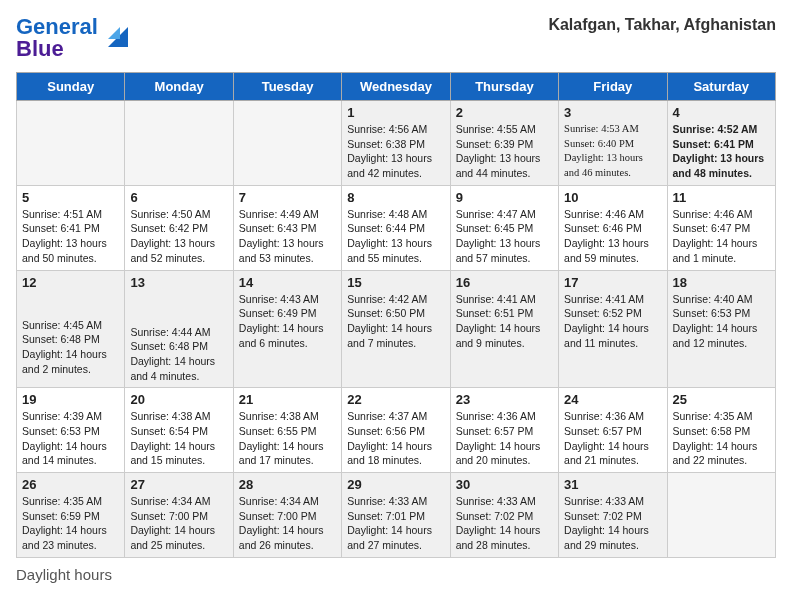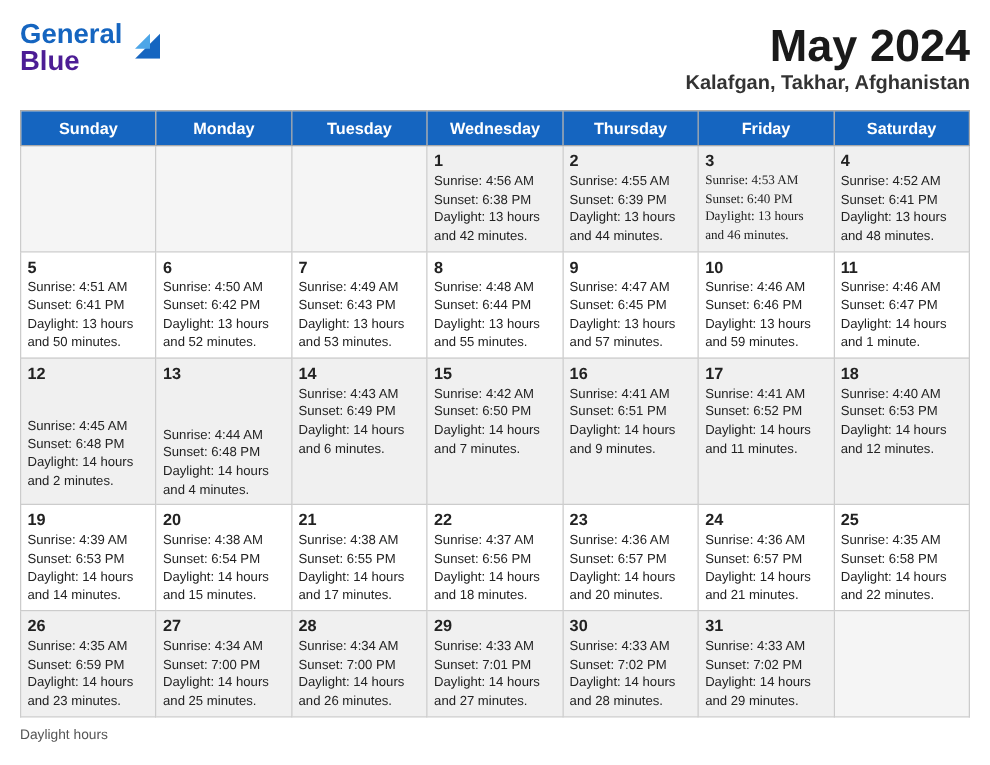--- a/index.html
+++ b/index.html
@@ -55,21 +55,21 @@
     .calendar td.shaded { background: #f0f0f0; }
     .day-num {
       font-size: 13px;
       font-weight: bold;
       margin-bottom: 2px;
       display: block;
     }
     .day-info { font-size: 10.5px; line-height: 1.4; color: #222; }
     .footer {
       margin-top: 8px;
-      font-size: 11px;
+      font-size: 15px;
       color: #555;
       display: flex;
       gap: 16px;
     }
   </style>
 </head>
 <body>
 
 <div class="header">
   <div class="logo">
@@ -78,21 +78,20 @@
         <span>General</span><br>
         <span style="color:#4c1d95;">Blue</span>
       </span>
       <svg width="28" height="28" viewBox="0 0 28 28" style="margin-left:2px; margin-top:-10px;">
         <polygon points="8,28 28,8 28,28" fill="#1565c0"></polygon>
         <polygon points="8,20 20,8 20,20" fill="#4da6e8"></polygon>
       </svg>
     </div>
   </div>
   <div class="title-block">
-    <h1>May 2024</h1>
     <h2>Kalafgan, Takhar, Afghanistan</h2>
   </div>
 </div>
 
 <table class="calendar">
   <thead>
     <tr>
     <th>Sunday</th>
         <th>Monday</th>
         <th>Tuesday</th>
@@ -123,21 +122,21 @@
         </td>
         <td class="shaded">
           <span class="day-num">3</span>
           <div class="day-info" style="white-space: pre-line; font-family: Liberation Serif, serif;">Sunrise: 4:53 AM
 Sunset: 6:40 PM
 Daylight: 13 hours
 and 46 minutes.</div>
         </td>
         <td class="shaded">
           <span class="day-num">4</span>
-          <div class="day-info" style="white-space: pre-line;">Sunrise: 4:52 AM
+          <div class="day-info" style="white-space: pre-line; font-weight: bold;">Sunrise: 4:52 AM
 Sunset: 6:41 PM
 Daylight: 13 hours
 and 48 minutes.</div>
         </td>
       </tr>
       <tr>
         <td>
           <span class="day-num">5</span>
           <div class="day-info" style="white-space: pre-line;">Sunrise: 4:51 AM
 Sunset: 6:41 PM

